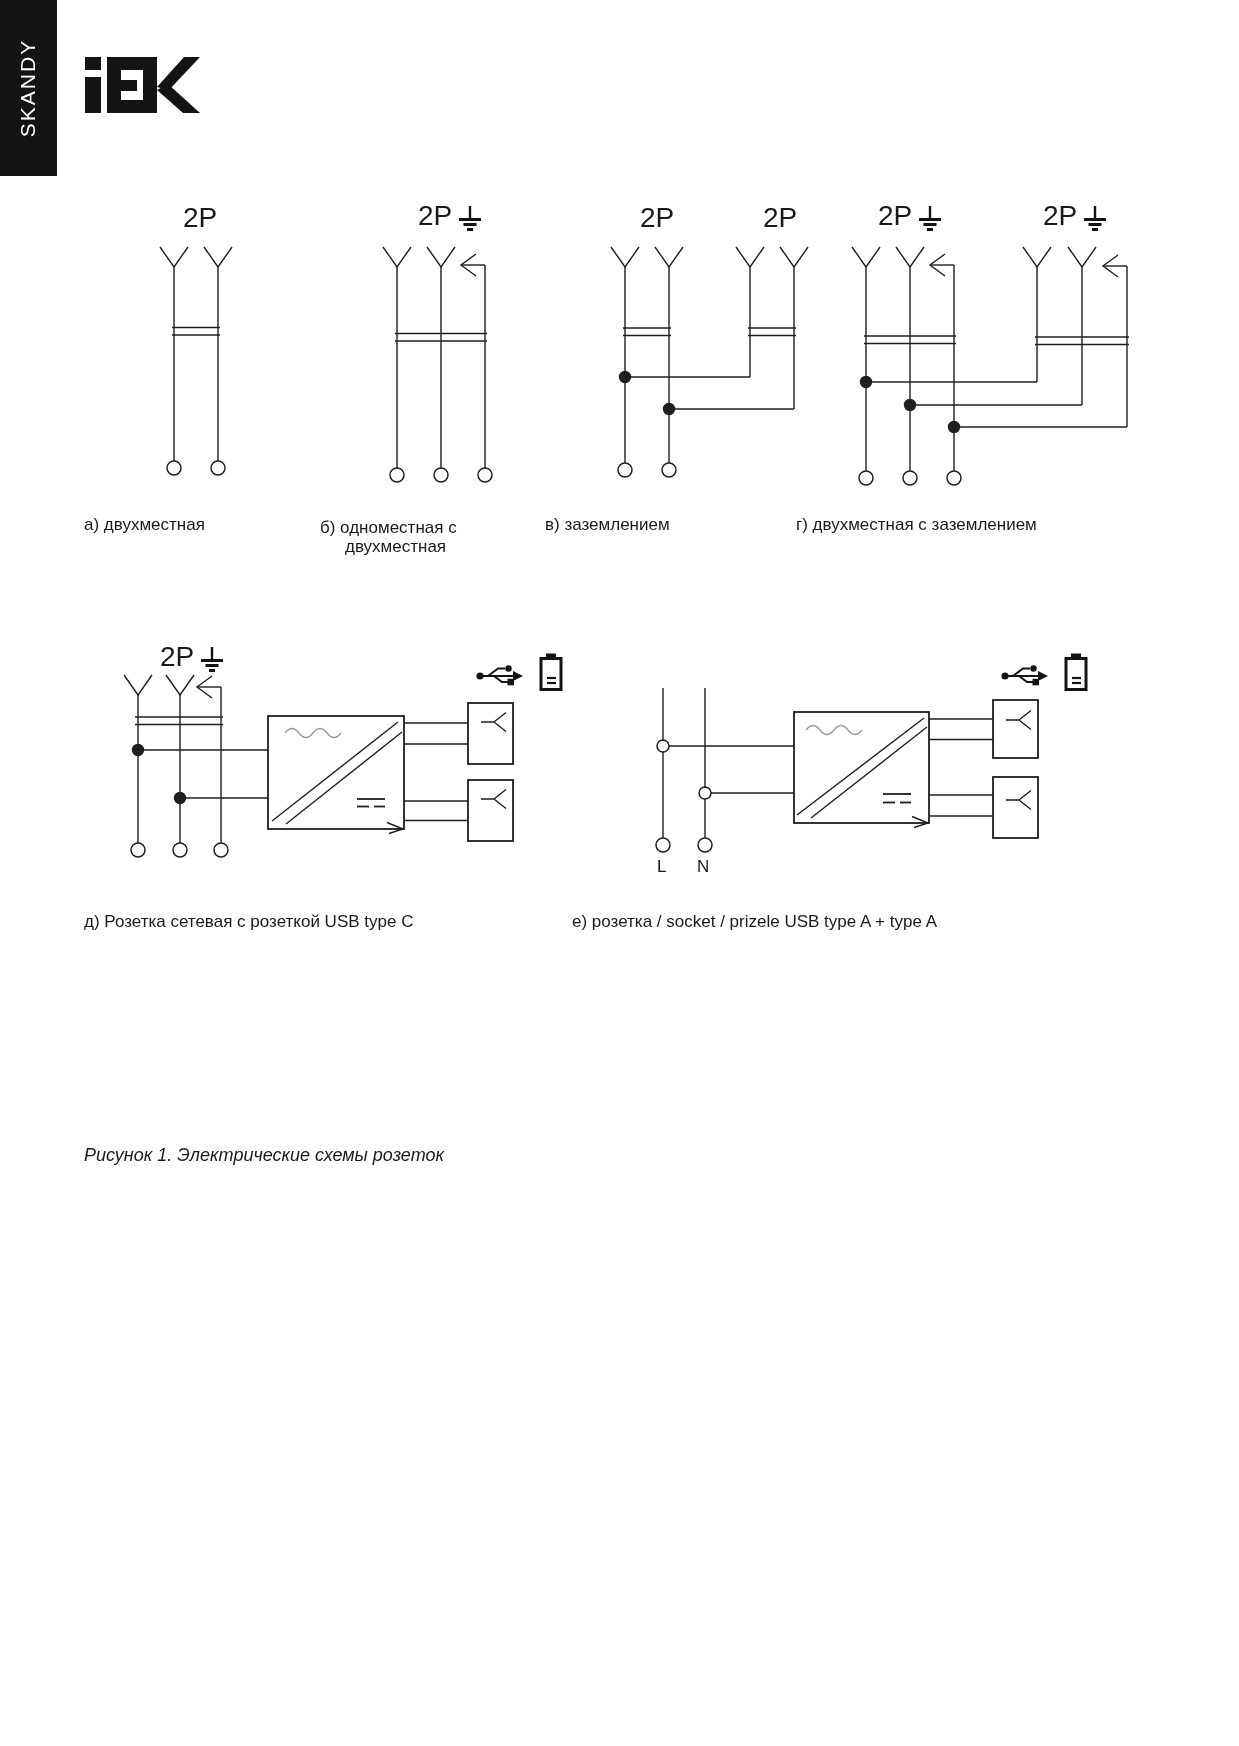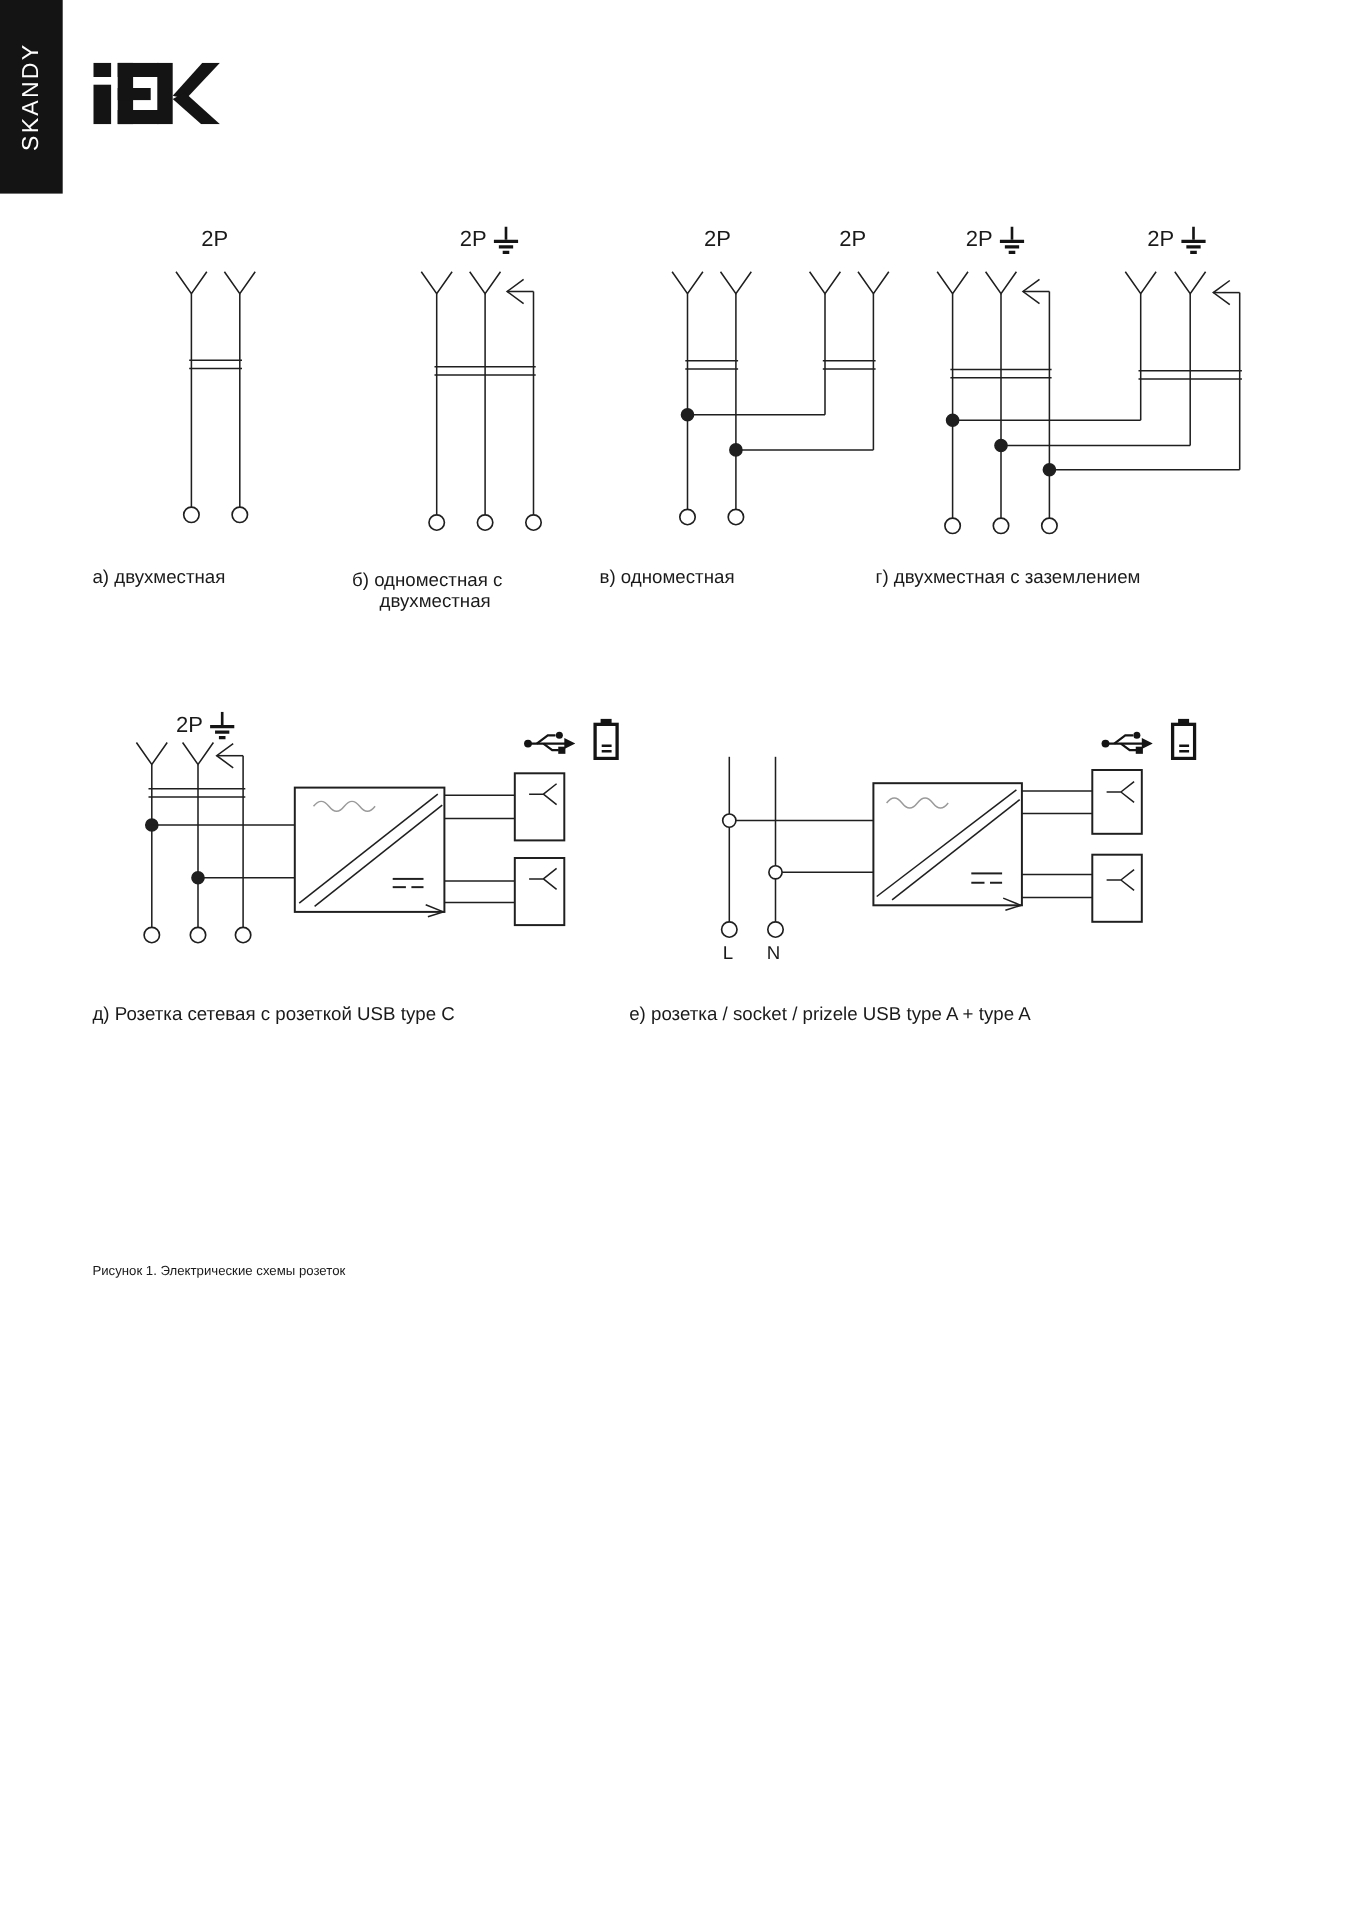--- a/index.html
+++ b/index.html
@@ -11,23 +11,23 @@
     position:absolute;left:0;top:0;width:57px;height:176px;background:#141414;
     display:flex;align-items:center;justify-content:center;
   }
   .sidebar-text{
     color:#ffffff;font-size:21px;letter-spacing:2px;white-space:nowrap;
     transform:rotate(-90deg);
   }
   .logo{position:absolute;left:83px;top:57px;width:117px;height:56px;}
   .schematic{position:absolute;left:0;top:0;}
   .txt{position:absolute;white-space:nowrap;font-size:17px;line-height:20px;}
-  .pole{position:absolute;display:flex;align-items:center;gap:6px;font-size:20px;line-height:24px;}
+  .pole{position:absolute;display:flex;align-items:flex-start;gap:6px;font-size:28px;line-height:24px;}
   .pole .gicon{margin-top:2px;}
-  .lbl-lg{font-size:12px;}
+  .lbl-lg{font-size:18px;font-style:italic;}
   .icon-abs{position:absolute;}
 </style>
 </head>
 <body>
 
 <div class="page">
 
   <div class="sidebar">
     <span class="sidebar-text">SKANDY</span>
   </div>
@@ -276,21 +276,21 @@
   <svg class="icon-abs" style="left:1064px;top:653px" width="24" height="38" viewBox="0 0 24 38">
     <rect x="7" y="0.5" width="10" height="5.5" fill="#141414"></rect>
     <rect x="2" y="5.5" width="20" height="31" fill="none" stroke="#141414" stroke-width="3"></rect>
     <line x1="8" y1="25" x2="17" y2="25" stroke="#141414" stroke-width="2.2"></line>
     <line x1="8" y1="30" x2="17" y2="30" stroke="#141414" stroke-width="2.2"></line>
   </svg>
 
   <div class="txt" style="left:84px;top:515px">а) двухместная</div>
   <div class="txt" style="left:320px;top:518px">б) одноместная с</div>
   <div class="txt" style="left:345px;top:537px">двухместная</div>
-  <div class="txt" style="left:545px;top:515px">в) одноместная</div>
+  <div class="txt" style="left:545px;top:515px">в) заземлением</div>
   <div class="txt" style="left:796px;top:515px">г) двухместная с заземлением</div>
   <div class="txt" style="left:84px;top:912px">д) Розетка сетевая с розеткой USB type C</div>
   <div class="txt" style="left:572px;top:912px">е) розетка / socket / prizele USB type A + type A</div>
 
   <div class="txt" style="left:657px;top:857px">L</div>
   <div class="txt" style="left:697px;top:857px">N</div>
 
   <div class="txt lbl-lg" style="left:84px;top:1145px">Рисунок 1. Электрические схемы розеток</div>
 
 </div>

